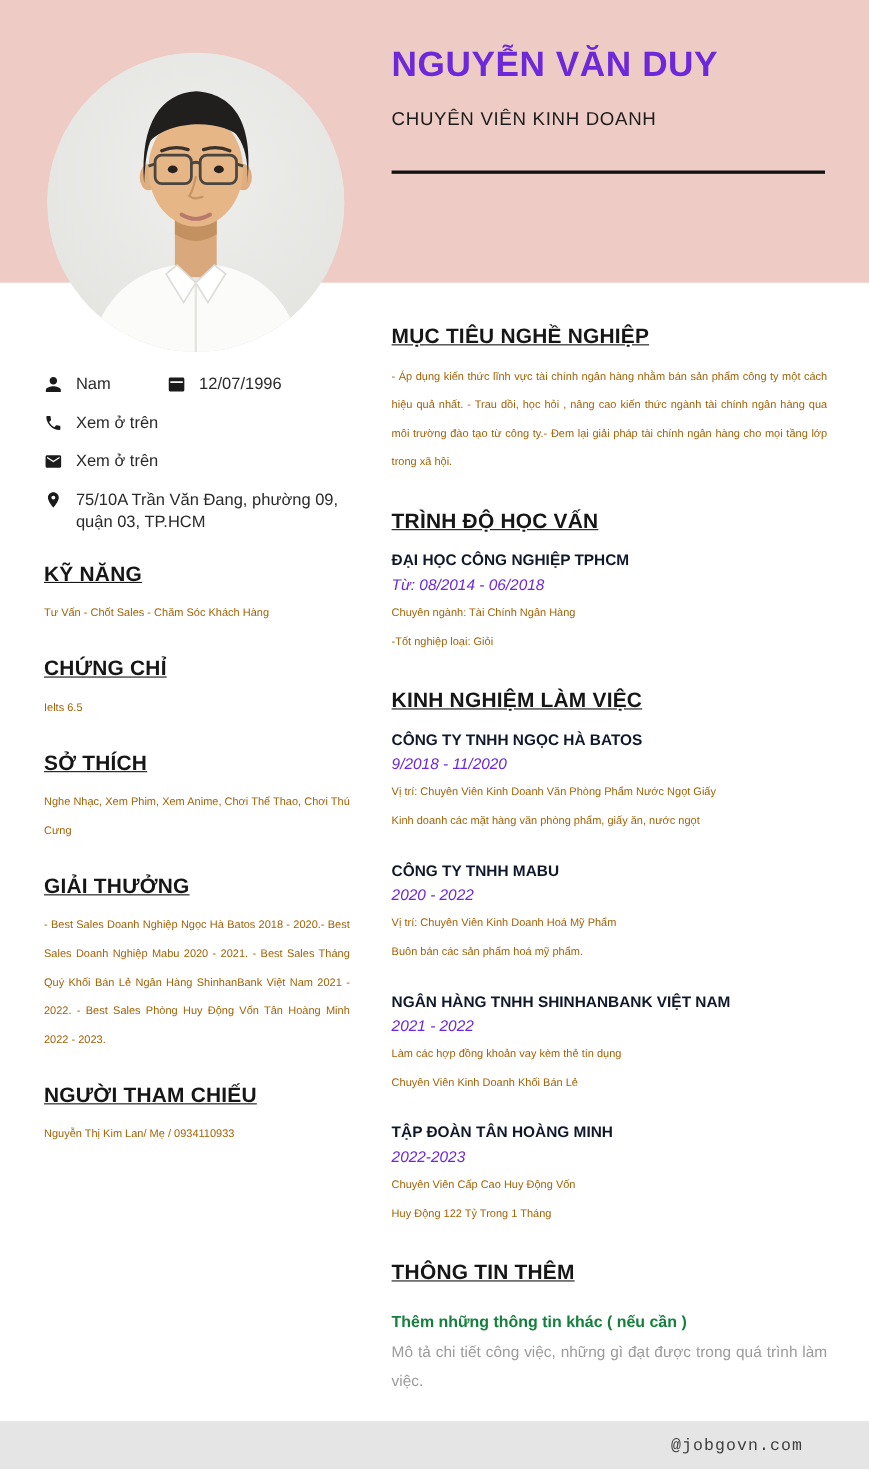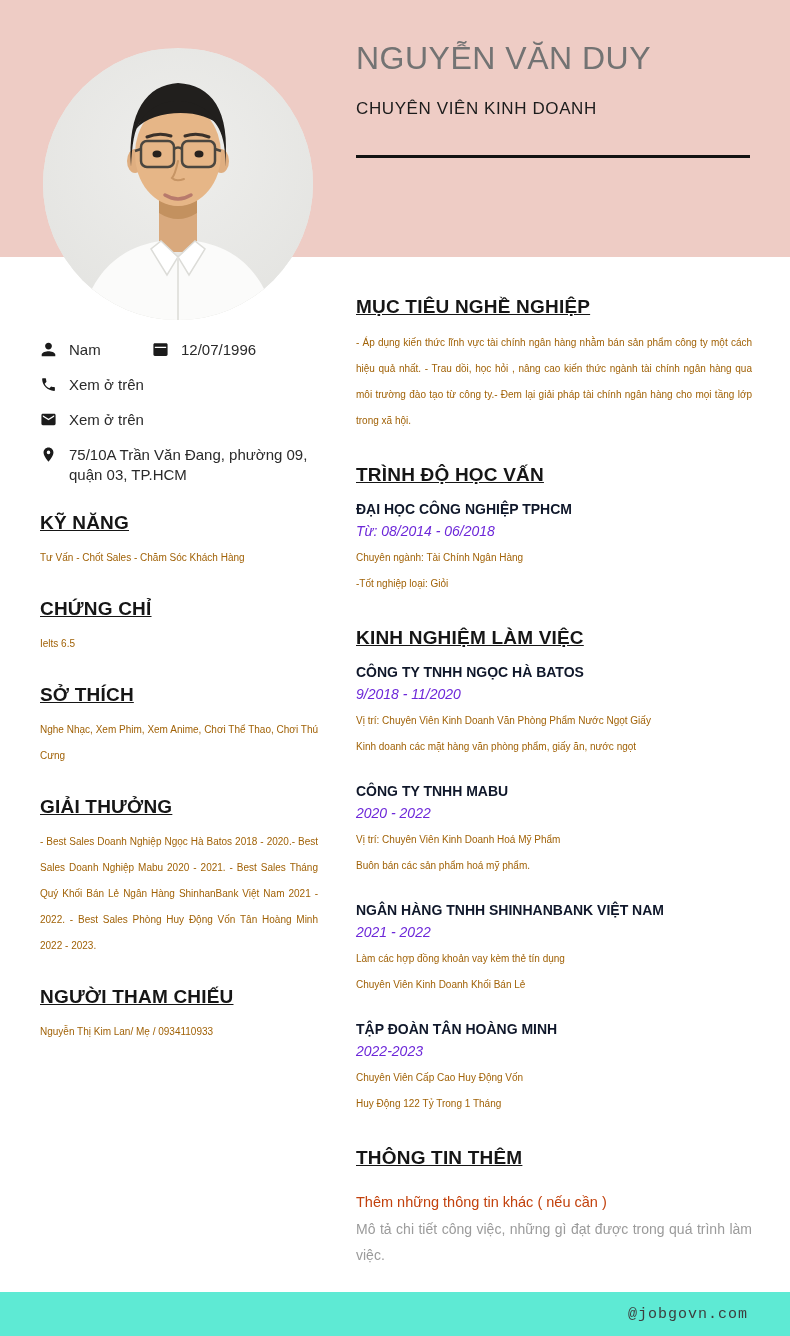--- a/index.html
+++ b/index.html
@@ -19,25 +19,25 @@
     position: absolute;
     left: 0; top: 0;
     width: 790px; height: 257px;
     background: #eeccc5;
   }
 
   .footer-band {
     position: absolute;
     left: 0; bottom: 0;
     width: 790px; height: 44px;
-    background: #5eead4;
+    background: #e5e5e5;
     display: flex;
     align-items: center;
     justify-content: flex-end;
-    padding-right: 42px;
+    padding-right: 60px;
   }
   .footer-band .watermark {
     font-family: "Liberation Mono", "DejaVu Sans Mono", monospace;
     font-size: 15px;
     color: #3d3d3d;
     letter-spacing: 1px;
   }
 
   .photo {
     position: absolute;
@@ -49,22 +49,22 @@
   }
   .photo svg { display: block; width: 100%; height: 100%; }
 
   .header-block {
     position: absolute;
     left: 356px; top: 40px;
     width: 395px;
   }
   .candidate-name {
     font-size: 32px;
-    font-weight: 400;
-    color: #737373;
+    font-weight: 700;
+    color: #6d28d9;
     letter-spacing: 0.5px;
     white-space: nowrap;
   }
   .candidate-title {
     margin-top: 22px;
     font-size: 17px;
     font-weight: 400;
     color: #1c1c1c;
     letter-spacing: 0.6px;
   }
@@ -138,22 +138,22 @@
     color: #6d28d9;
     line-height: 23px;
     margin-bottom: 2px;
   }
   .job { margin-top: 20px; }
   .job:first-of-type { margin-top: 12px; }
   .edu-body { margin-top: 2px; }
 
   .note-label {
     font-size: 14.5px;
-    font-weight: 400;
-    color: #c2410c;
+    font-weight: 700;
+    color: #15803d;
     line-height: 24px;
     margin-bottom: 2px;
     margin-top: 21px;
   }
   .placeholder-text {
     font-size: 14px;
     line-height: 26px;
     color: #9b9b9b;
     text-align: justify;
   }

